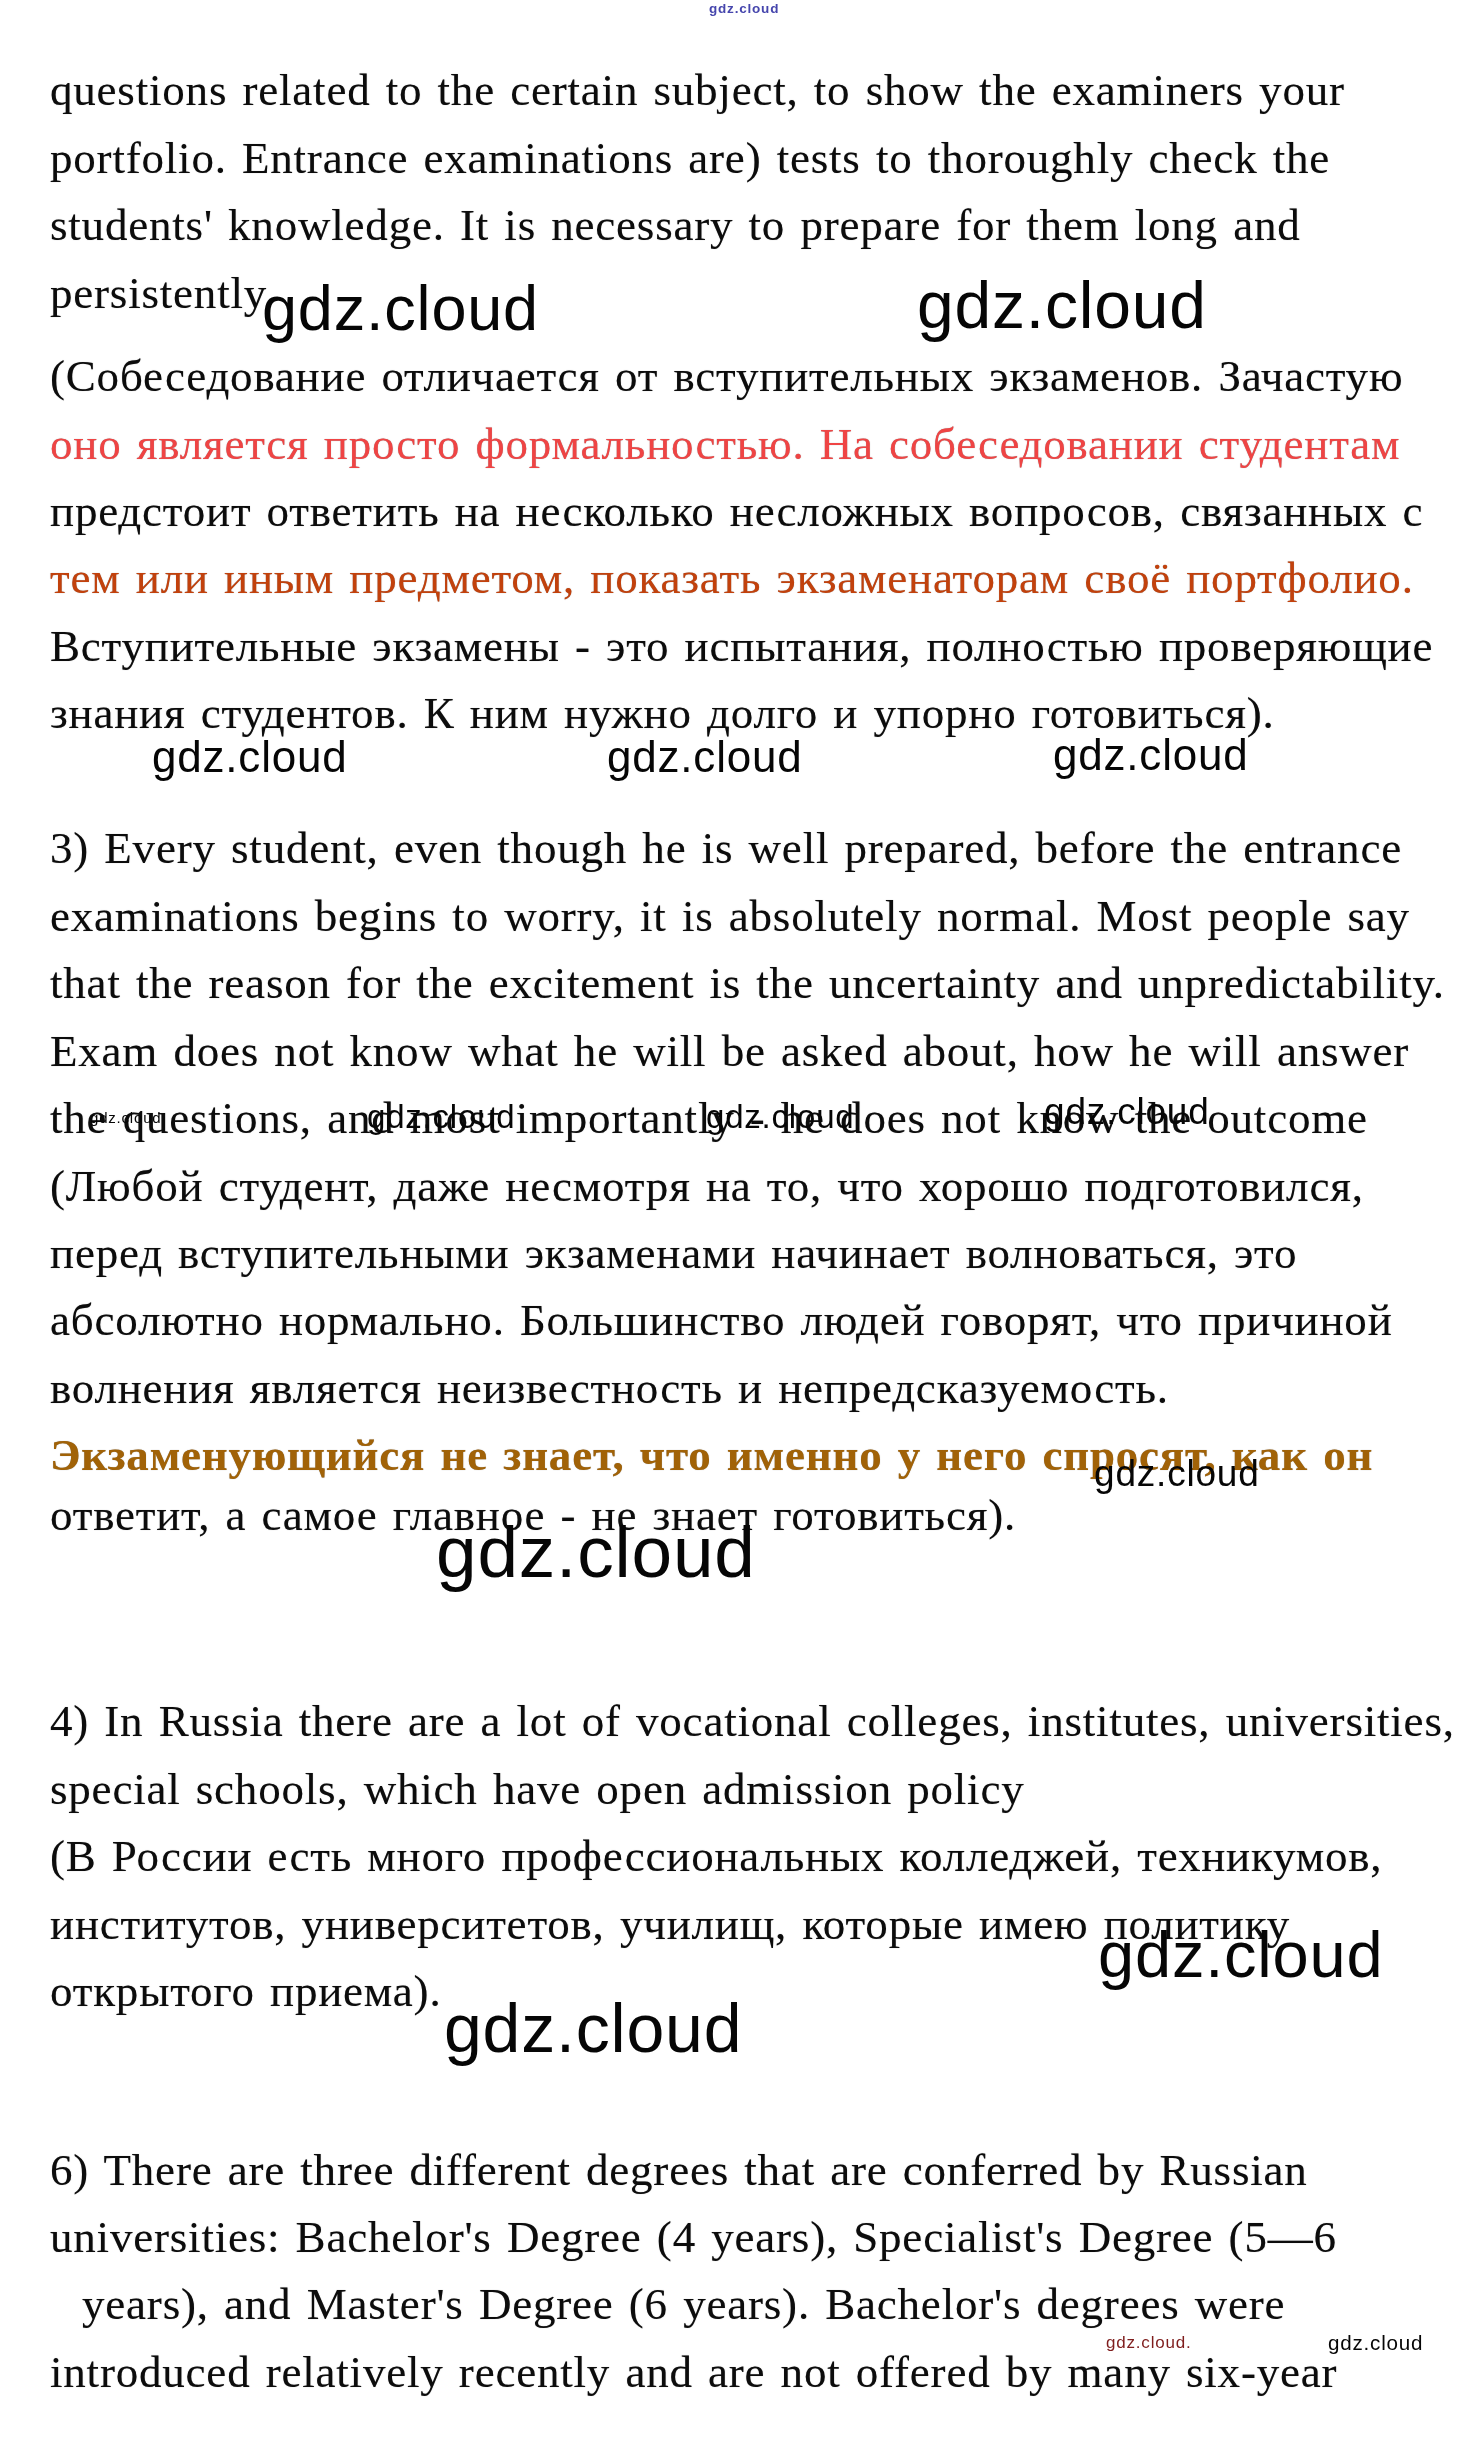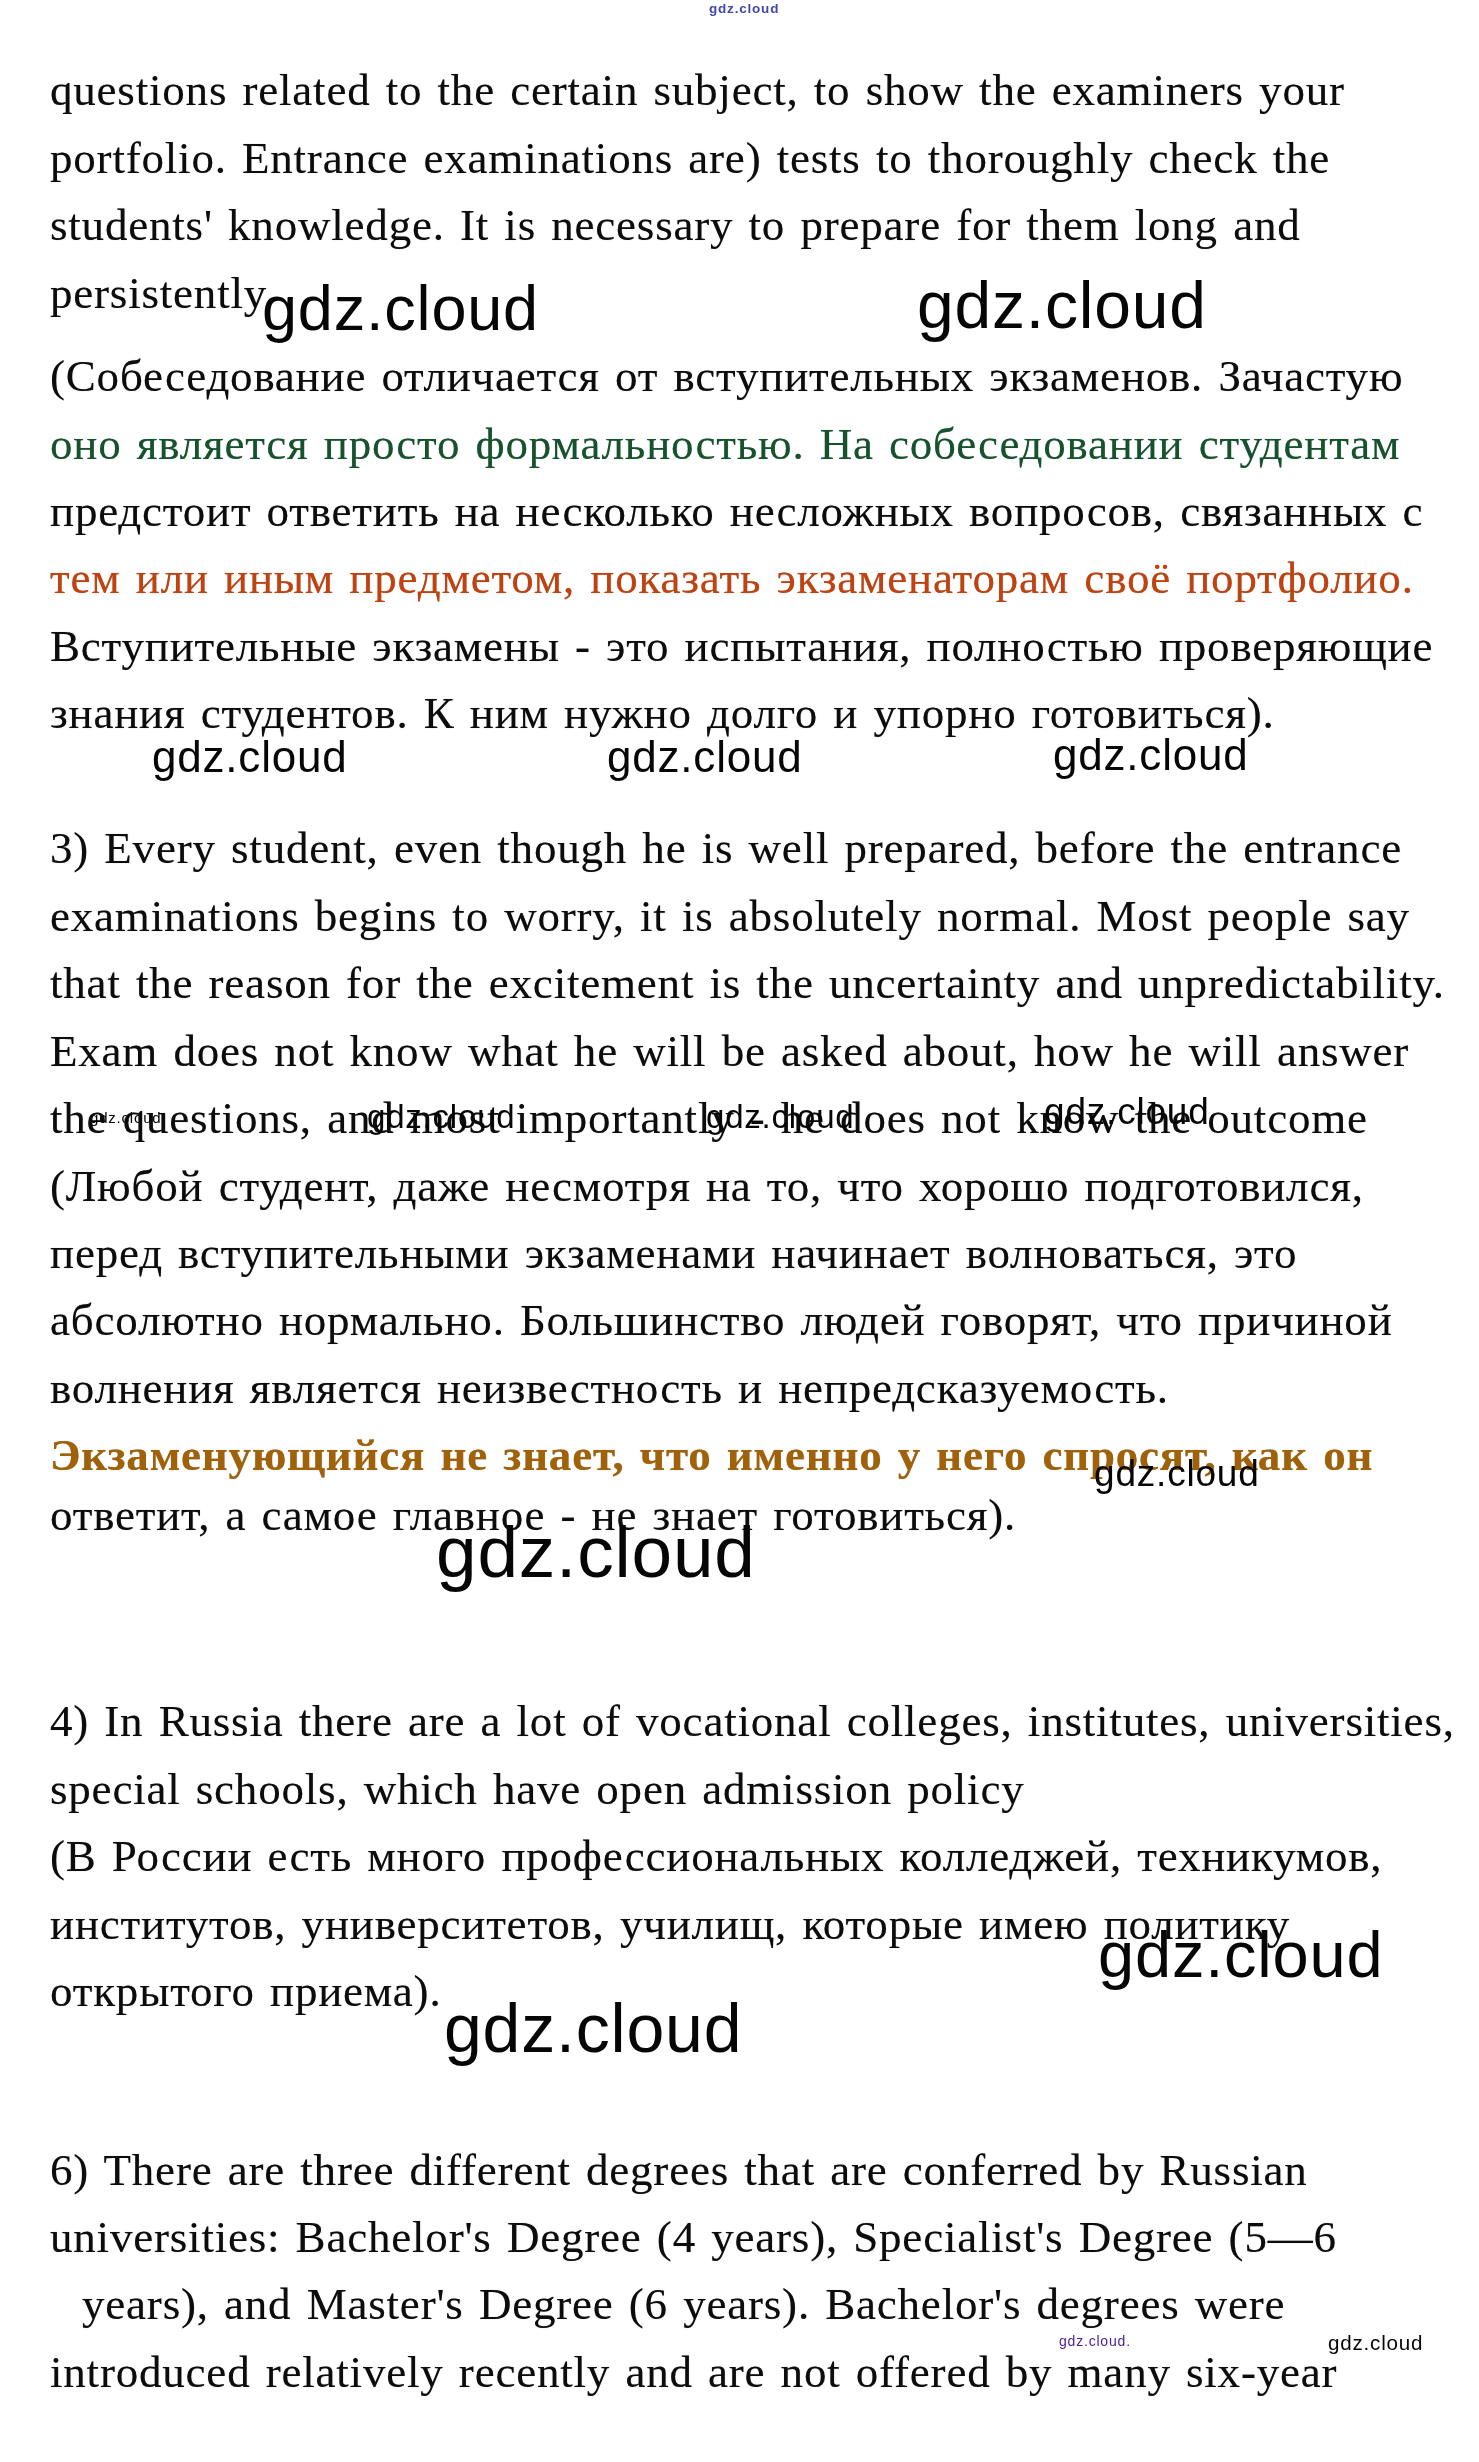--- a/index.html
+++ b/index.html
@@ -42,21 +42,21 @@
 </style>
 </head>
 <body>
 
 <div class="page" id="page" style="background: rgb(255, 255, 255);">
     <div class="text-line" style="top: 67px; color: rgb(12, 12, 12);">questions related to the certain subject, to show the examiners your</div>
     <div class="text-line" style="top: 135px; color: rgb(12, 12, 12);">portfolio. Entrance examinations are) tests to thoroughly check the</div>
     <div class="text-line" style="top: 202px; color: rgb(12, 12, 12);">students' knowledge. It is necessary to prepare for them long and</div>
     <div class="text-line" style="top: 270px; color: rgb(12, 12, 12);">persistently</div>
     <div class="text-line" style="top: 353px; color: rgb(12, 12, 12);">(Собеседование отличается от вступительных экзаменов. Зачастую</div>
-    <div class="text-line" style="top: 421px; color: #14532d;">оно является просто формальностью. На собеседовании студентам</div>
+    <div class="text-line" style="top: 421px; color: #ef4444;">оно является просто формальностью. На собеседовании студентам</div>
     <div class="text-line" style="top: 488px; color: rgb(12, 12, 12);">предстоит ответить на несколько несложных вопросов, связанных с</div>
     <div class="text-line" style="top: 555px; color: #c2410c;">тем или иным предметом, показать экзаменаторам своё портфолио.</div>
     <div class="text-line" style="top: 623px; color: rgb(12, 12, 12);">Вступительные экзамены - это испытания, полностью проверяющие</div>
     <div class="text-line" style="top: 690px; color: rgb(12, 12, 12);">знания студентов. К ним нужно долго и упорно готовиться).</div>
     <div class="text-line" style="top: 825px; color: rgb(12, 12, 12);">3) Every student, even though he is well prepared, before the entrance</div>
     <div class="text-line" style="top: 893px; color: rgb(12, 12, 12);">examinations begins to worry, it is absolutely normal. Most people say</div>
     <div class="text-line" style="top: 960px; color: rgb(12, 12, 12);">that the reason for the excitement is the uncertainty and unpredictability.</div>
     <div class="text-line" style="top: 1028px; color: rgb(12, 12, 12);">Exam does not know what he will be asked about, how he will answer</div>
     <div class="text-line" style="top: 1095px; color: rgb(12, 12, 12);">the questions, and most importantly - he does not know the outcome</div>
     <div class="text-line" style="top: 1163px; color: rgb(12, 12, 12);">(Любой студент, даже несмотря на то, что хорошо подготовился,</div>
@@ -81,16 +81,16 @@
     <div class="watermark" style="left: 607px; top: 736px; font-size: 44px; color: rgb(6, 6, 6);">gdz.cloud</div>
     <div class="watermark" style="left: 1053px; top: 734px; font-size: 44px; color: rgb(6, 6, 6);">gdz.cloud</div>
     <div class="watermark" style="left: 90px; top: 1111px; font-size: 15px; color: rgb(6, 6, 6);">gdz.cloud</div>
     <div class="watermark" style="left: 367px; top: 1101px; font-size: 33px; color: rgb(6, 6, 6);">gdz.cloud</div>
     <div class="watermark" style="left: 706px; top: 1101px; font-size: 33px; color: rgb(6, 6, 6);">gdz.cloud</div>
     <div class="watermark" style="left: 1044px; top: 1094px; font-size: 37px; color: rgb(6, 6, 6);">gdz.cloud</div>
     <div class="watermark" style="left: 1094px; top: 1456px; font-size: 37px; color: rgb(6, 6, 6);">gdz.cloud</div>
     <div class="watermark" style="left: 436px; top: 1517px; font-size: 73px; color: rgb(6, 6, 6);">gdz.cloud</div>
     <div class="watermark" style="left: 1098px; top: 1924px; font-size: 65px; color: rgb(6, 6, 6);">gdz.cloud</div>
     <div class="watermark" style="left: 444px; top: 1996px; font-size: 68px; color: rgb(6, 6, 6);">gdz.cloud</div>
-    <div class="watermark" style="left: 1059px; top: 2335px; font-size: 14px; color: #4c1d95;">gdz.cloud.</div>
+    <div class="watermark" style="left: 1106px; top: 2335px; font-size: 17px; color: #7f1d1d;">gdz.cloud.</div>
     <div class="watermark" style="left: 1328px; top: 2333px; font-size: 20.6px; color: rgb(6, 6, 6);">gdz.cloud</div>
   </div>
 
 
 </body></html>

